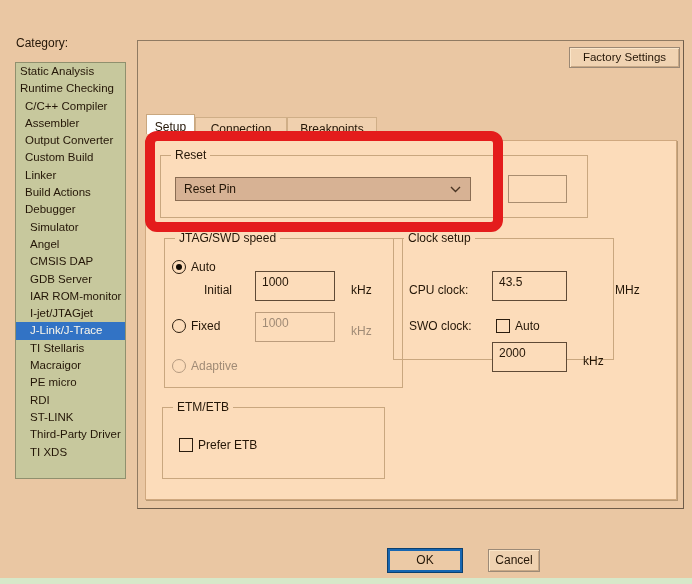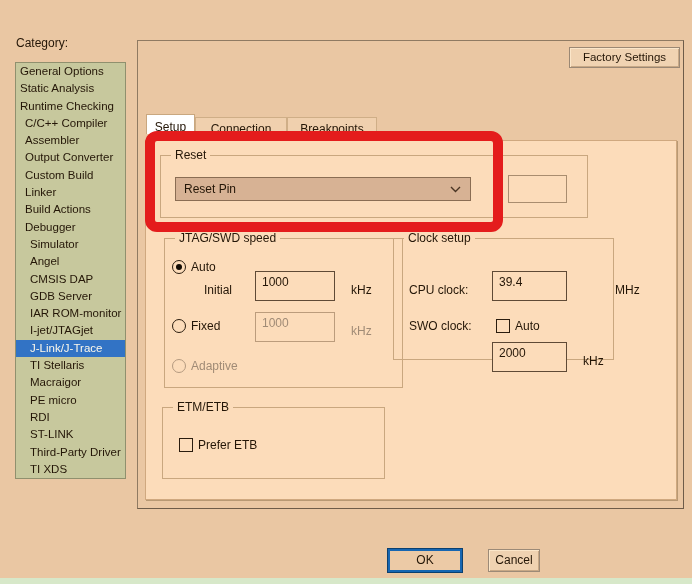--- a/index.html
+++ b/index.html
@@ -126,21 +126,20 @@
     border:10px solid #e41c1c; border-radius:12px; z-index:50;
   }
 </style>
 </head>
 <body>
 
 <div class="abs bottom-strip"></div>
 
 <div class="abs category-label">Category:</div>
 <div class="abs category-list">
-  <div class="cat-item ind0">General Options</div>
   <div class="cat-item ind0">Static Analysis</div>
   <div class="cat-item ind0">Runtime Checking</div>
   <div class="cat-item ind1">C/C++ Compiler</div>
   <div class="cat-item ind1">Assembler</div>
   <div class="cat-item ind1">Output Converter</div>
   <div class="cat-item ind1">Custom Build</div>
   <div class="cat-item ind1">Linker</div>
   <div class="cat-item ind1">Build Actions</div>
   <div class="cat-item ind1">Debugger</div>
   <div class="cat-item ind2">Simulator</div>
@@ -195,21 +194,21 @@
 <span class="ctl-row-label" style="left:191px; top:319px;">Fixed</span>
 <div class="abs textbox disabled tb-fixed">1000</div>
 <span class="ctl-row-label disabled-text" style="left:351px; top:324px;">kHz</span>
 <span class="radio disabled abs" style="left:172px; top:359px;"></span>
 <span class="ctl-row-label disabled-text" style="left:191px; top:359px;">Adaptive</span>
 
 <div class="groupbox g-clock">
   <span class="group-title">Clock setup</span>
 </div>
 <span class="ctl-row-label" style="left:409px; top:283px;">CPU clock:</span>
-<div class="abs textbox tb-cpu">39.4</div>
+<div class="abs textbox tb-cpu">43.5</div>
 <span class="ctl-row-label" style="left:583px; top:283px;margin-left:32px;">MHz</span>
 <span class="ctl-row-label" style="left:409px; top:319px;">SWO clock:</span>
 <span class="checkbox abs" style="left:496px; top:319px;"></span>
 <span class="ctl-row-label" style="left:515px; top:319px;">Auto</span>
 <div class="abs textbox tb-swo">2000</div>
 <span class="ctl-row-label" style="left:583px; top:354px;">kHz</span>
 
 <div class="groupbox g-etm">
   <span class="group-title">ETM/ETB</span>
 </div>

